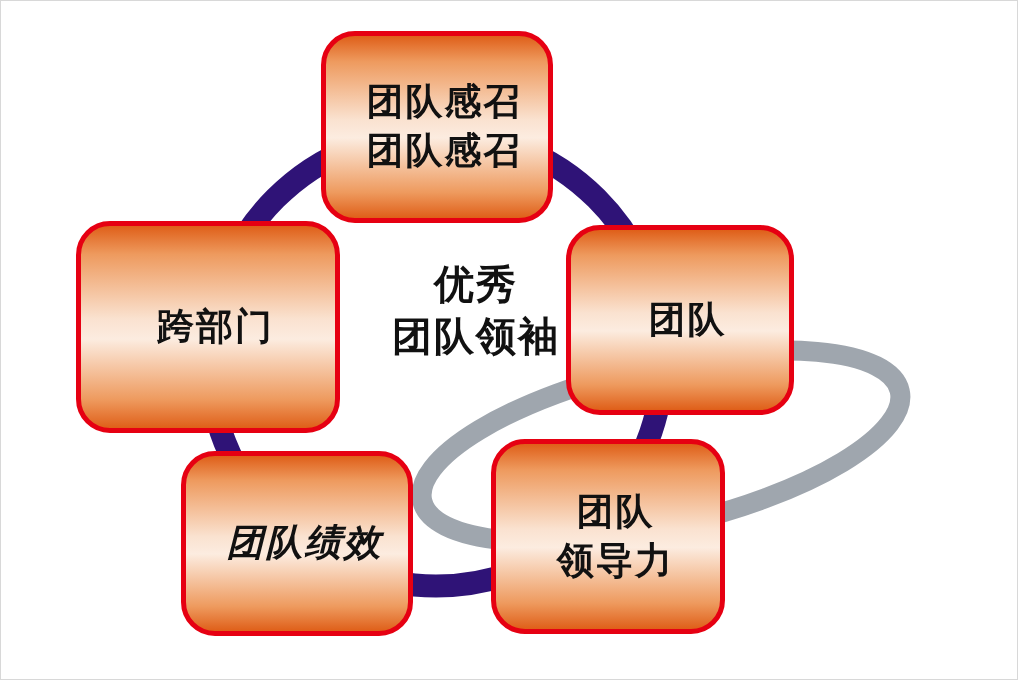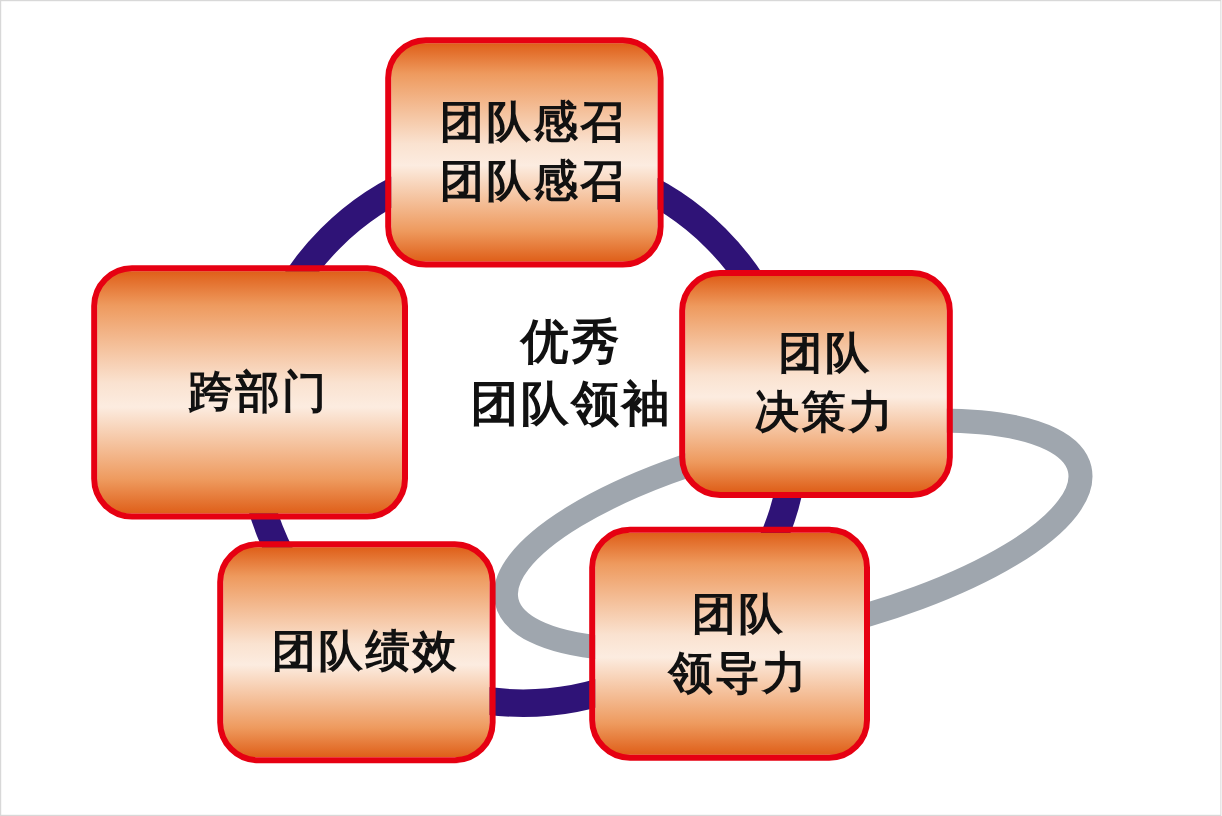--- a/index.html
+++ b/index.html
@@ -44,21 +44,21 @@
     font-weight: bold;
     font-size: 37px;
     line-height: 1.32;
     letter-spacing: 2px;
     text-align: center;
     padding-left: 15px;
   }
   .node-top  { left: 320px; top: 30px;  width: 232px; height: 192px; }
   .node-left { left: 75px;  top: 220px; width: 264px; height: 212px; }
   .node-right{ left: 565px; top: 224px; width: 228px; height: 190px; }
-  .node-bl   { left: 180px; top: 450px; width: 232px; height: 185px; }
+  .node-bl   { left: 180px; top: 450px; width: 232px; height: 185px; font-style: italic; }
   .node-br   { left: 490px; top: 438px; width: 234px; height: 195px; }
   .center-title {
     position: absolute;
     left: 355px;
     top: 258px;
     width: 240px;
     text-align: center;
     color: #111111;
     font-weight: bold;
     font-size: 40px;
@@ -83,21 +83,20 @@
     <span>团队感召</span>
     <span>团队感召</span>
   </div>
 
   <div class="node node-left">
     <span>跨部门</span>
   </div>
 
   <div class="node node-right">
     <span>团队</span>
-    <span>决策力</span>
   </div>
 
   <div class="node node-bl">
     <span>团队绩效</span>
   </div>
 
   <div class="node node-br">
     <span>团队</span>
     <span>领导力</span>
   </div>

